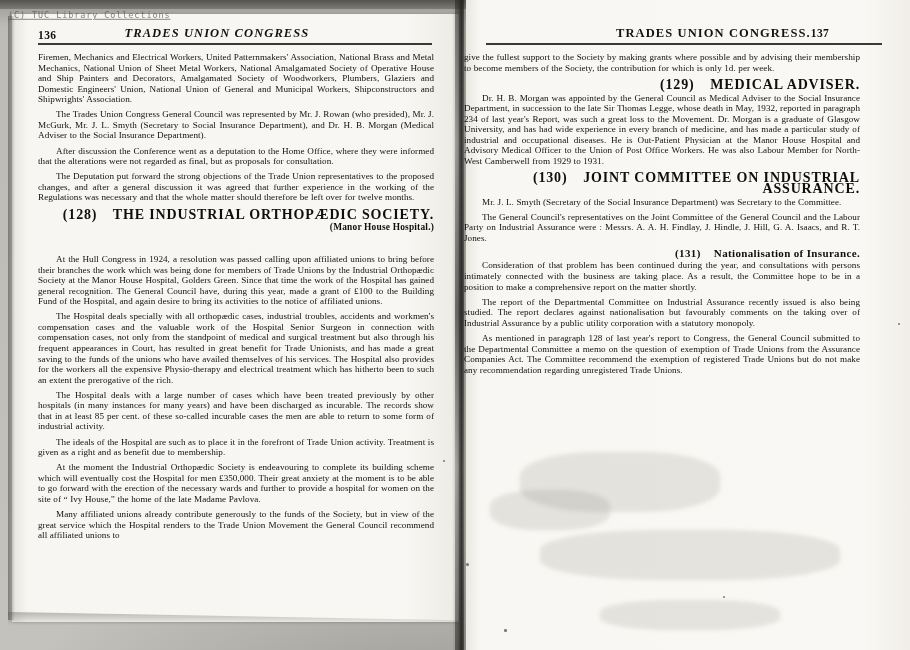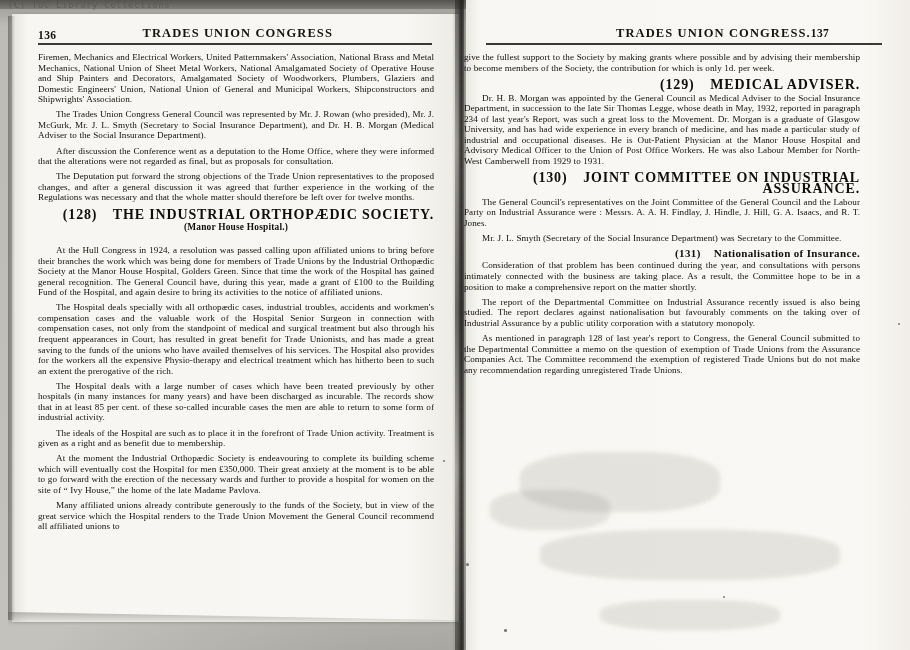--- a/index.html
+++ b/index.html
@@ -109,28 +109,29 @@
     position: absolute;
     left: 0; top: 0;
     width: 910px; height: 9px;
     background: linear-gradient(180deg, #55534e, #7e7c76);
   }
 
   
   .watermark {
     position: absolute;
     left: 8px;
-    top: 0;
+    top: 10px;
     font-family: "DejaVu Sans Mono", monospace;
     font-size: 8.5px;
     letter-spacing: .9px;
     color: #55534d;
     opacity: .72;
     white-space: nowrap;
     transform: scaleY(.95);
+    text-decoration: underline;
   }
 
   
   .runhead {
     position: absolute;
     display: flex;
     align-items: baseline;
     font-weight: bold;
     letter-spacing: .6px;
     color: #16130f;
@@ -173,22 +174,22 @@
 
   h2.sec {
     margin: 7px 0 2px 0;
     text-align: right;
     font-size: 14px;
     letter-spacing: .85px;
     font-weight: bold;
     color: #110f0c;
   }
   h3.subsec {
-    margin: 0 0 12px 0;
-    text-align: center;
+    margin: 0 0 21px 0;
+    text-align: right;
     font-size: 9.4px;
     letter-spacing: .2px;
     font-weight: bold;
     color: #110f0c;
   }
   h2.sec-mixed {
     margin: 1px 0 2px 0;
     text-align: right;
     font-size: 11px;
     letter-spacing: .35px;
@@ -219,21 +220,21 @@
   <div class="backdrop"></div>
   <div class="backdrop-tint"></div>
   <div class="top-band"></div>
 
   <div class="page page-left"></div>
   <div class="page-left-edge"></div>
   <div class="page-left-bottom"></div>
 
   <div class="runhead" style="left:38px; top:26px; width:400px;align-items:flex-end;">
     <span class="folio">136</span>
-    <span class="title" style="margin-left:86px;">TRADES UNION CONGRESS</span>
+    <span class="title" style="margin-left:68px;font-style:italic;">TRADES UNION CONGRESS</span>
   </div>
   <div class="rule" style="left:38px; top:43px; width:394px;"></div>
 
   <div class="col" style="left:38px; top:52px; width:396px;">
 
     <p class="noindent">Firemen, Mechanics and Electrical Workers, United Patternmakers' Association, National Brass and Metal Mechanics, National Union of Sheet Metal Workers, National Amalgamated Society of Operative House and Ship Painters and Decorators, Amalgamated Society of Woodworkers, Plumbers, Glaziers and Domestic Engineers' Union, National Union of General and Municipal Workers, Shipconstructors and Shipwrights' Association.</p>
     <p>The Trades Union Congress General Council was represented by Mr. J. Rowan (who presided), Mr. J. McGurk, Mr. J. L. Smyth (Secretary to Social Insurance Department), and Dr. H. B. Morgan (Medical Adviser to the Social Insurance Department).</p>
     <p>After discussion the Conference went as a deputation to the Home Office, where they were informed that the alterations were not regarded as final, but as proposals for consultation.</p>
     <p>The Deputation put forward the strong objections of the Trade Union representatives to the proposed changes, and after a general discussion it was agreed that further experience in the working of the Regulations was necessary and that the whole matter should therefore be left over for twelve months.</p>
 
@@ -272,22 +273,22 @@
       <span style="display:inline-block;width:7px;"></span>
       <span>MEDICAL ADVISER.</span>
     </h2>
     <p>Dr. H. B. Morgan was appointed by the General Council as Medical Adviser to the Social Insurance Department, in succession to the late Sir Thomas Legge, whose death in May, 1932, reported in paragraph 234 of last year's Report, was such a great loss to the Movement. Dr. Morgan is a graduate of Glasgow University, and has had wide experience in every branch of medicine, and has made a particular study of industrial and occupational diseases. He is Out-Patient Physician at the Manor House Hospital and Advisory Medical Officer to the Union of Post Office Workers. He was also Labour Member for North-West Camberwell from 1929 to 1931.</p>
 
     <h2 class="sec">
       <span>(130)</span>
       <span style="display:inline-block;width:7px;"></span>
       <span>JOINT COMMITTEE ON INDUSTRIAL ASSURANCE.</span>
     </h2>
+    <p>Mr. J. L. Smyth (Secretary of the Social Insurance Department) was Secretary to the Committee.</p>
     <p>The General Council's representatives on the Joint Committee of the General Council and the Labour Party on Industrial Assurance were : Messrs. A. A. H. Findlay, J. Hindle, J. Hill, G. A. Isaacs, and R. T. Jones.</p>
-    <p>Mr. J. L. Smyth (Secretary of the Social Insurance Department) was Secretary to the Committee.</p>
 
     <h2 class="sec-mixed">
       <span>(131)</span>
       <span style="display:inline-block;width:7px;"></span>
       <span>Nationalisation of Insurance.</span>
     </h2>
     <p>Consideration of that problem has been continued during the year, and consultations with persons intimately connected with the business are taking place. As a result, the Committee hope to be in a position to make a comprehensive report on the matter shortly.</p>
     <p>The report of the Departmental Committee on Industrial Assurance recently issued is also being studied. The report declares against nationalisation but favourably comments on the taking over of Industrial Assurance by a public utility corporation with a statutory monopoly.</p>
     <p class="tight">As mentioned in paragraph 128 of last year's report to Congress, the General Council submitted to the Departmental Committee a memo on the question of exemption of Trade Unions from the Assurance Companies Act. The Committee recommend the exemption of registered Trade Unions but do not make any recommendation regarding unregistered Trade Unions.</p>
   </div>

